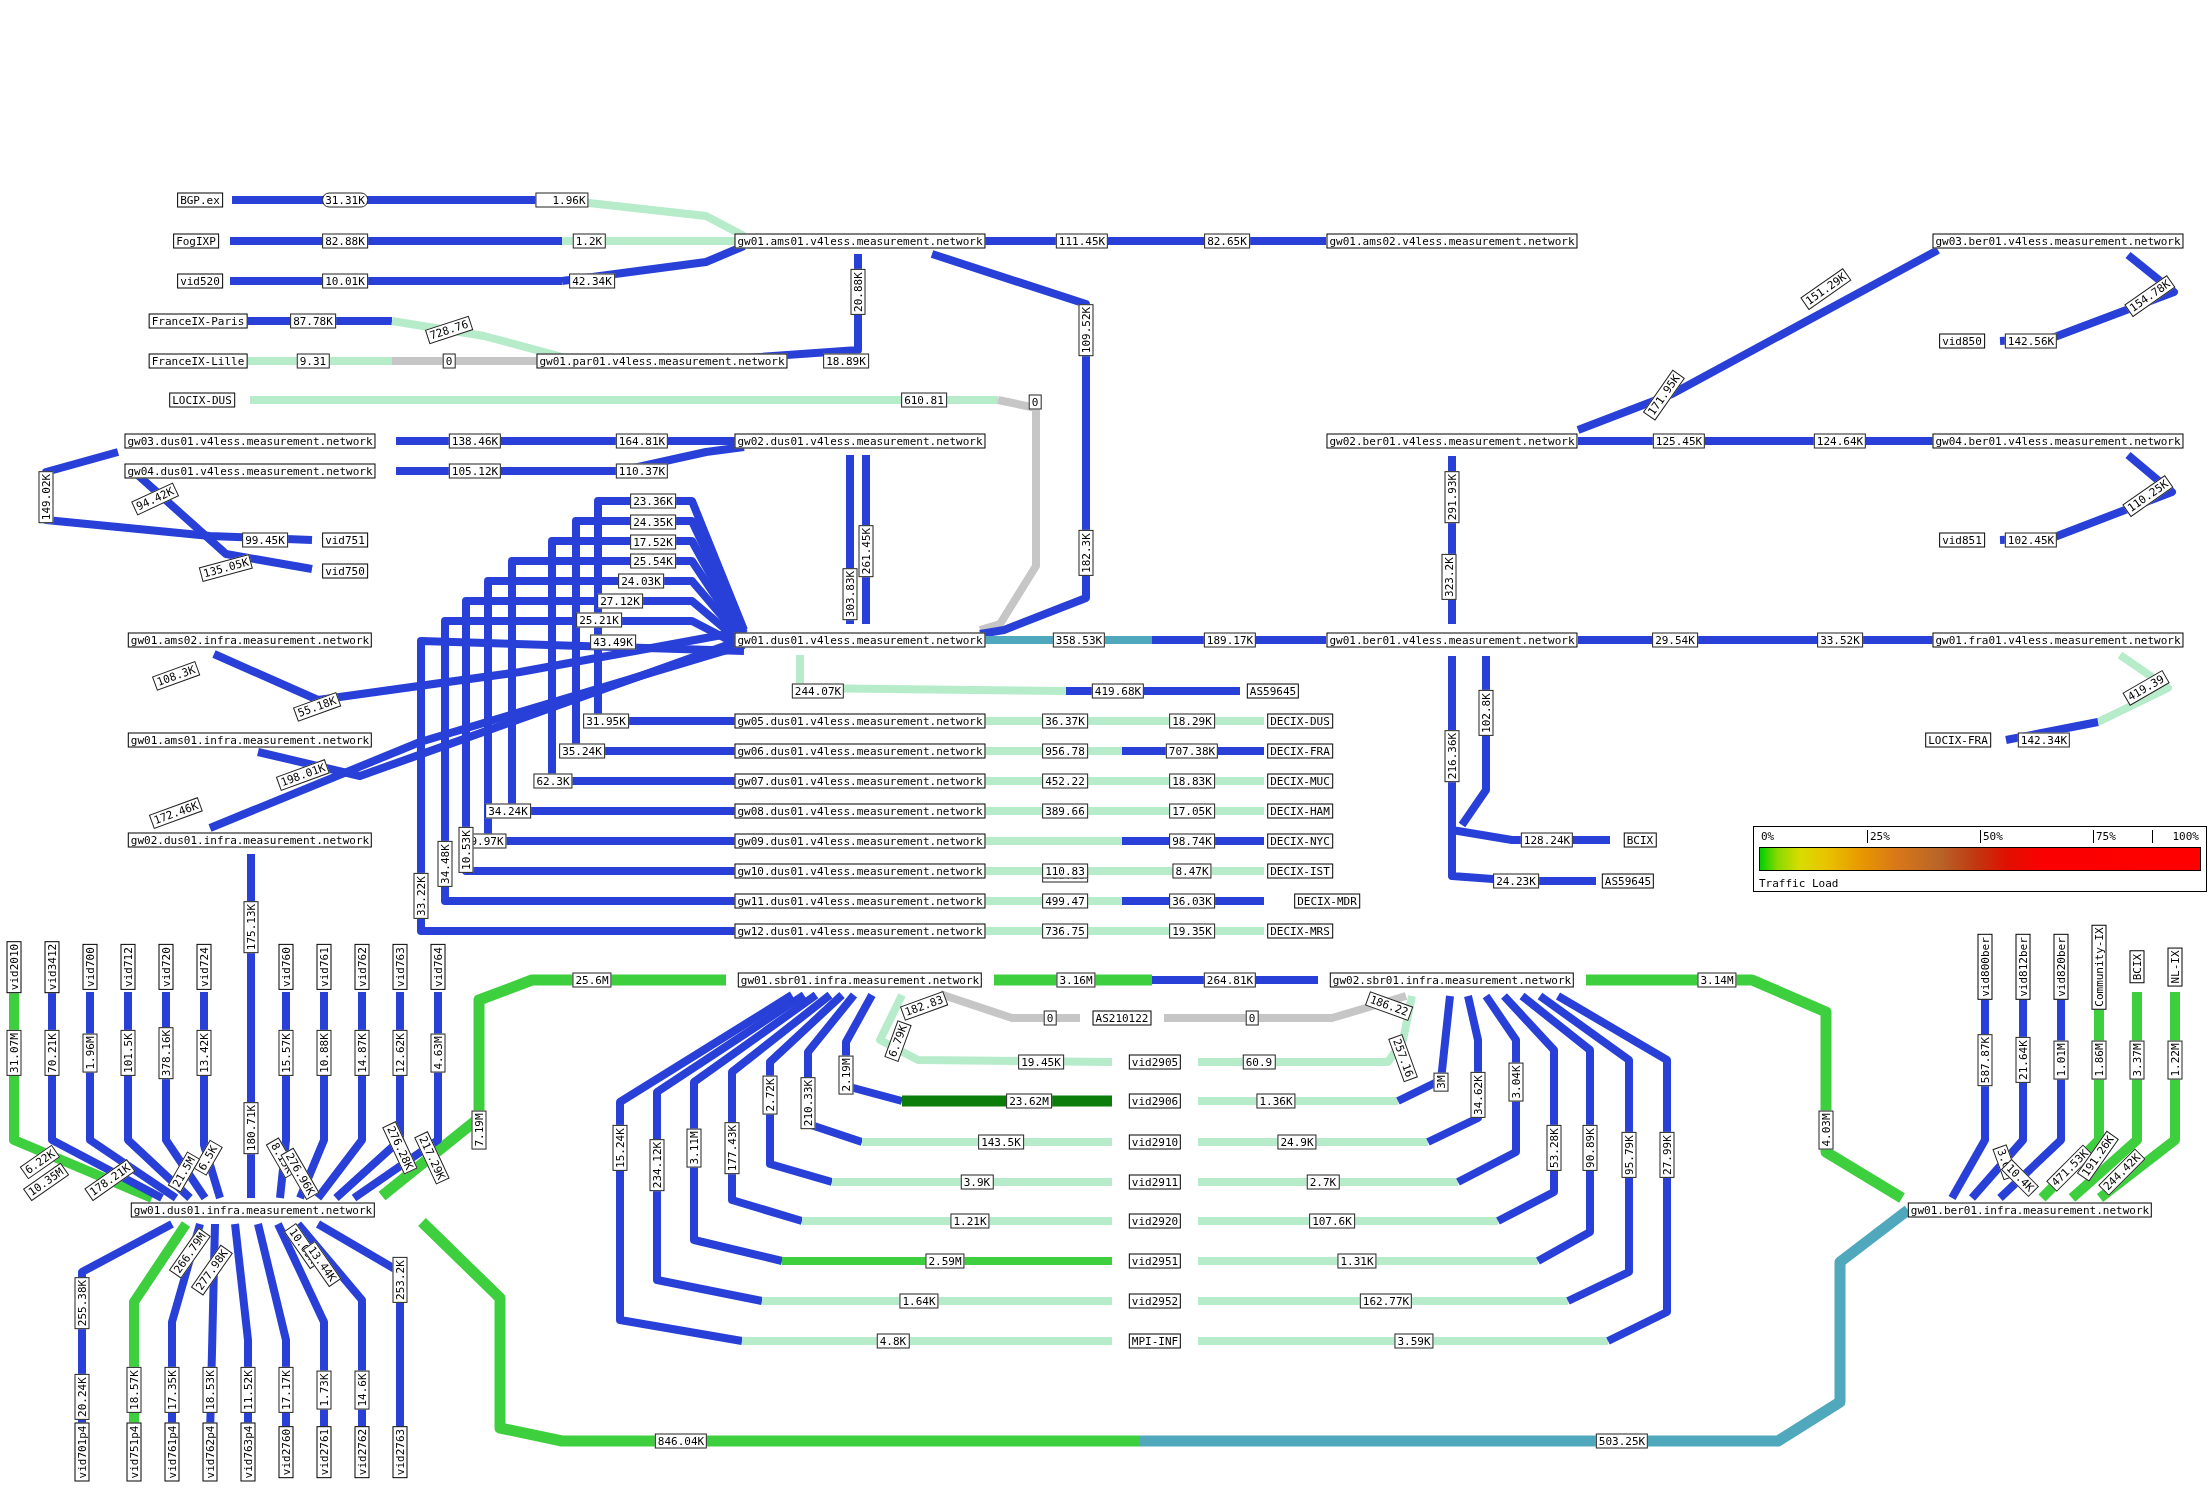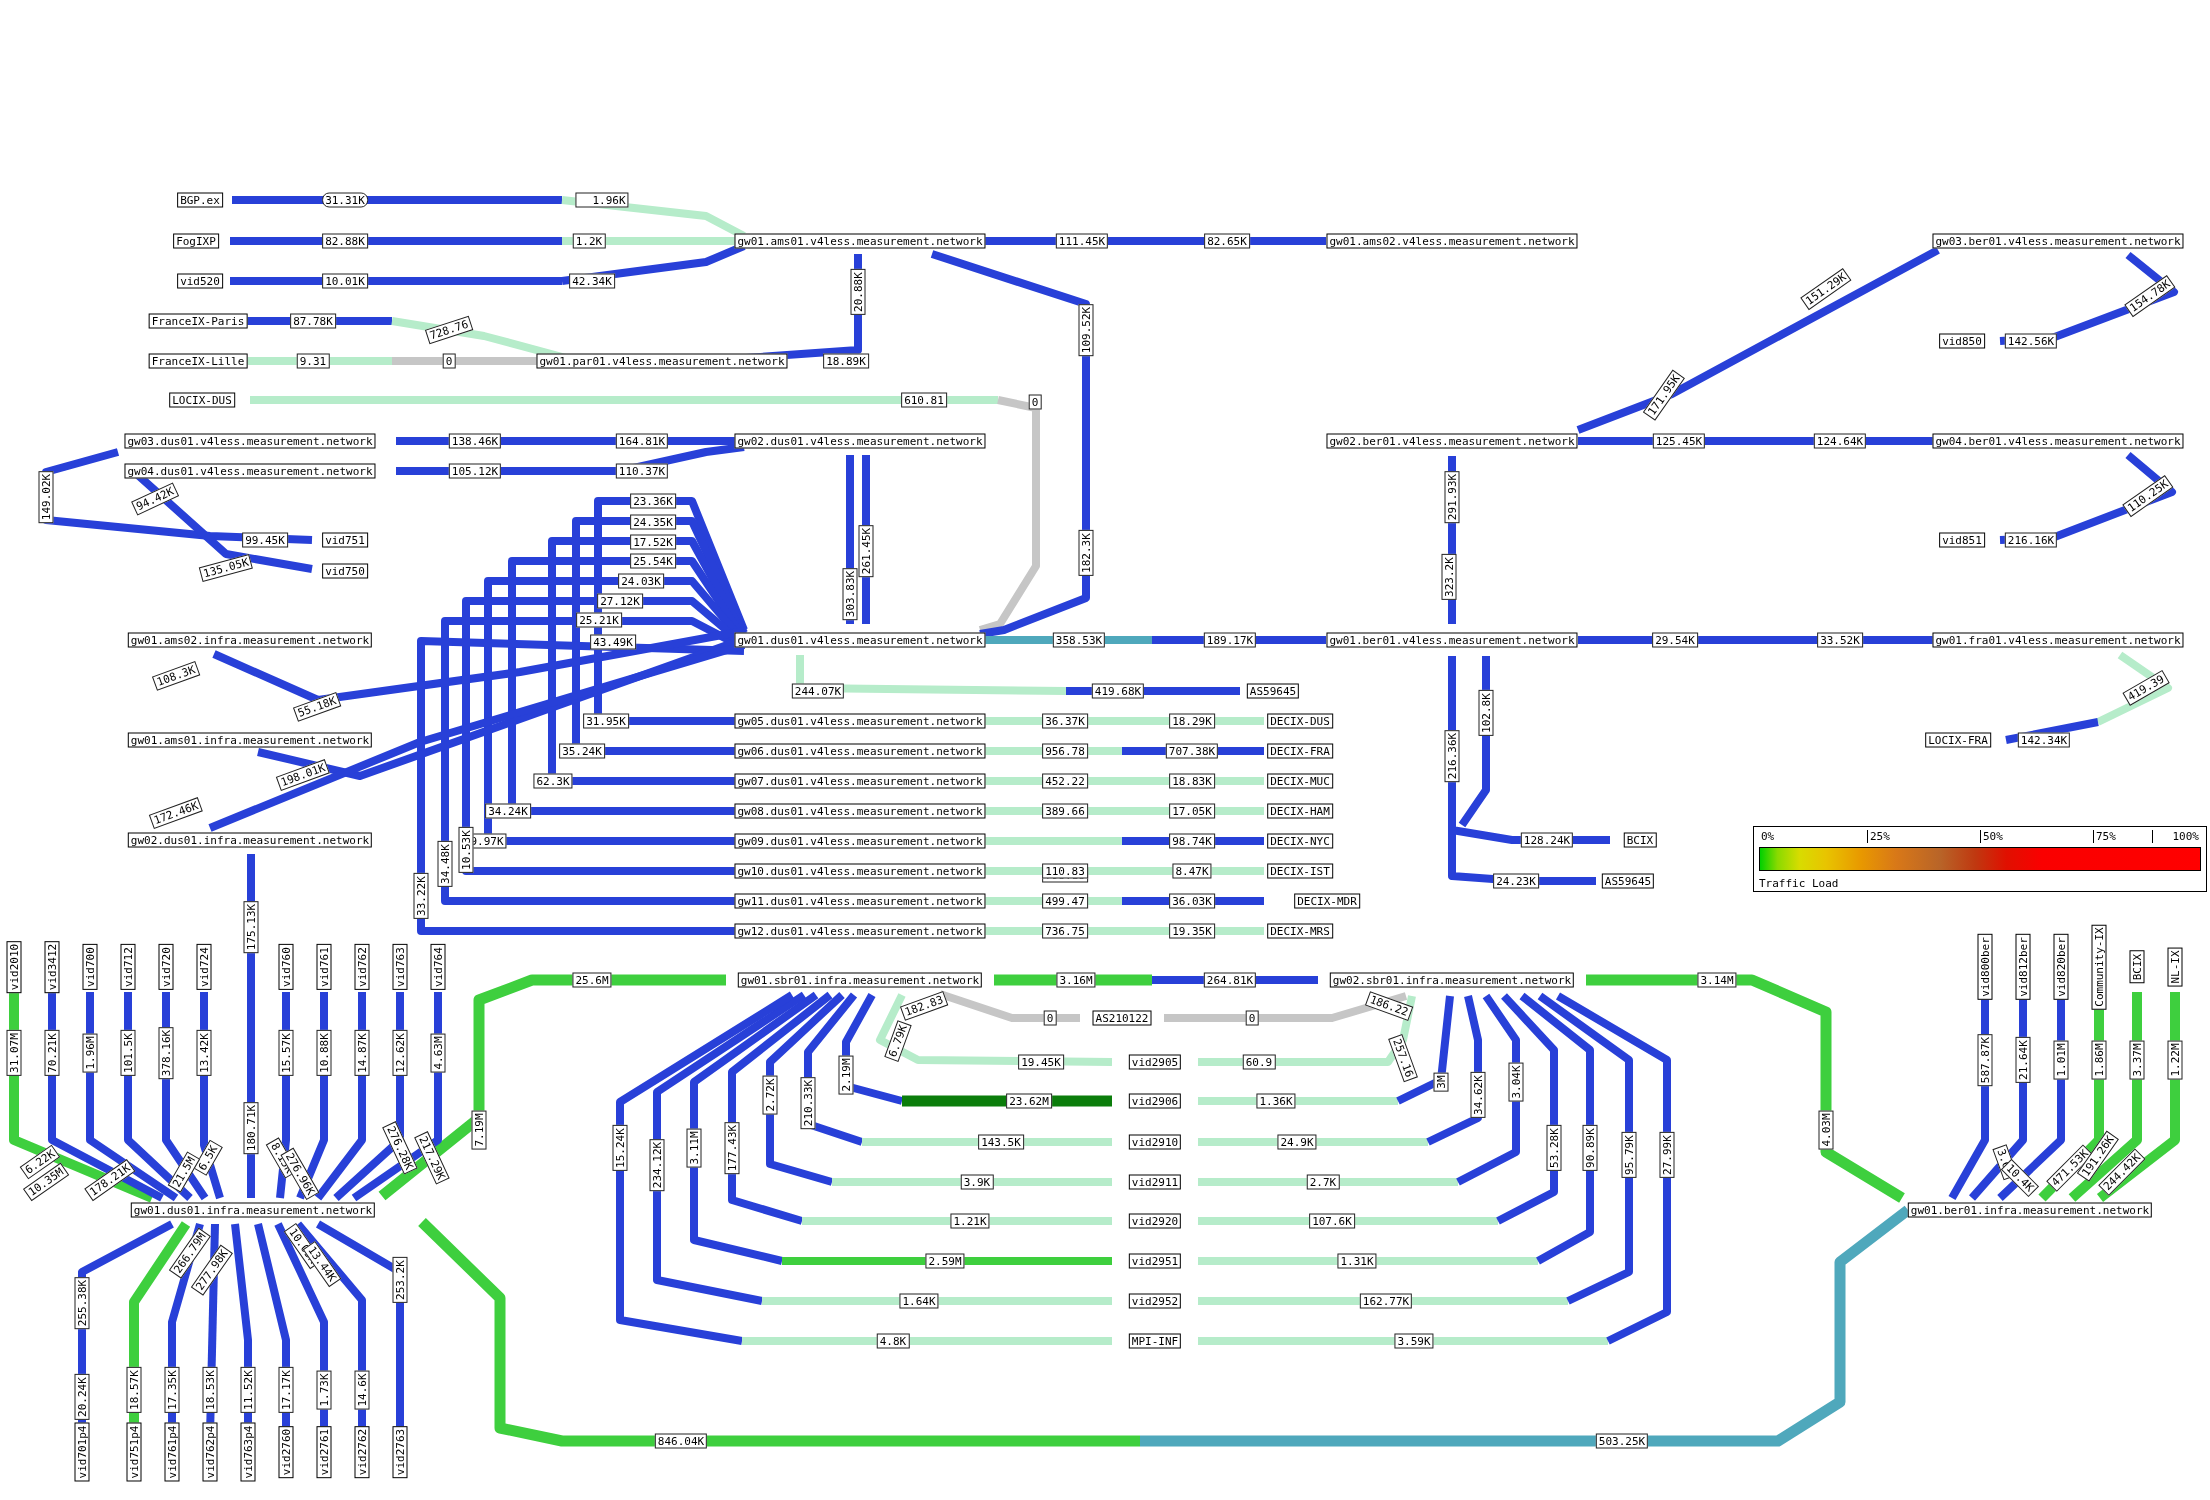--- a/index.html
+++ b/index.html
@@ -243,21 +243,21 @@
     <div class="node" style="left: 324px; top: 1452px; transform: translate(-50%, -50%) rotate(-90deg);">vid2761</div>
     <div class="node" style="left: 362px; top: 1452px; transform: translate(-50%, -50%) rotate(-90deg);">vid2762</div>
     <div class="node" style="left: 400px; top: 1452px; transform: translate(-50%, -50%) rotate(-90deg);">vid2763</div>
     <div class="node" style="left: 1985px; top: 967px; transform: translate(-50%, -50%) rotate(-90deg);">vid800ber</div>
     <div class="node" style="left: 2023px; top: 967px; transform: translate(-50%, -50%) rotate(-90deg);">vid812ber</div>
     <div class="node" style="left: 2061px; top: 967px; transform: translate(-50%, -50%) rotate(-90deg);">vid820ber</div>
     <div class="node" style="left: 2099px; top: 967px; transform: translate(-50%, -50%) rotate(-90deg);">Community-IX</div>
     <div class="node" style="left: 2137px; top: 967px; transform: translate(-50%, -50%) rotate(-90deg);">BCIX</div>
     <div class="node" style="left: 2175px; top: 967px; transform: translate(-50%, -50%) rotate(-90deg);">NL-IX</div>
     <div class="elabel" style="left: 345px; top: 200px; border-radius: 7px;">31.31K</div>
-    <div class="elabel" style="left: 602px; top: 200px; padding-left: 16px;">1.96K</div>
+    <div class="elabel" style="left: 562px; top: 200px; padding-left: 16px;">1.96K</div>
     <div class="elabel" style="left: 345px; top: 241px;">82.88K</div>
     <div class="elabel" style="left: 589px; top: 241px;">1.2K</div>
     <div class="elabel" style="left: 345px; top: 281px;">10.01K</div>
     <div class="elabel" style="left: 592px; top: 281px;">42.34K</div>
     <div class="elabel" style="left: 313px; top: 321px;">87.78K</div>
     <div class="elabel" style="left: 449px; top: 330px; transform: translate(-50%, -50%) rotate(-18deg);">728.76</div>
     <div class="elabel" style="left: 313px; top: 361px;">9.31</div>
     <div class="elabel" style="left: 449px; top: 361px;">0</div>
     <div class="elabel" style="left: 924px; top: 400px;">610.81</div>
     <div class="elabel" style="left: 1035px; top: 402px;">0</div>
@@ -317,21 +317,21 @@
     <div class="elabel" style="left: 317px; top: 707px; transform: translate(-50%, -50%) rotate(-20deg);">55.18K</div>
     <div class="elabel" style="left: 303px; top: 775px; transform: translate(-50%, -50%) rotate(-20deg);">198.01K</div>
     <div class="elabel" style="left: 176px; top: 813px; transform: translate(-50%, -50%) rotate(-20deg);">172.46K</div>
     <div class="elabel" style="left: 1826px; top: 289px; transform: translate(-50%, -50%) rotate(-35deg);">151.29K</div>
     <div class="elabel" style="left: 2150px; top: 296px; transform: translate(-50%, -50%) rotate(-35deg);">154.78K</div>
     <div class="elabel" style="left: 2031px; top: 341px;">142.56K</div>
     <div class="elabel" style="left: 1664px; top: 395px; transform: translate(-50%, -50%) rotate(-55deg);">171.95K</div>
     <div class="elabel" style="left: 1679px; top: 441px;">125.45K</div>
     <div class="elabel" style="left: 1840px; top: 441px;">124.64K</div>
     <div class="elabel" style="left: 2148px; top: 496px; transform: translate(-50%, -50%) rotate(-35deg);">110.25K</div>
-    <div class="elabel" style="left: 2031px; top: 540px;">216.16K</div>
+    <div class="elabel" style="left: 2031px; top: 540px;">102.45K</div>
     <div class="elabel" style="left: 1452px; top: 497px; transform: translate(-50%, -50%) rotate(-90deg);">291.93K</div>
     <div class="elabel" style="left: 1449px; top: 577px; transform: translate(-50%, -50%) rotate(-90deg);">323.2K</div>
     <div class="elabel" style="left: 1675px; top: 640px;">29.54K</div>
     <div class="elabel" style="left: 1840px; top: 640px;">33.52K</div>
     <div class="elabel" style="left: 2146px; top: 688px; transform: translate(-50%, -50%) rotate(-30deg);">419.39</div>
     <div class="elabel" style="left: 2044px; top: 740px;">142.34K</div>
     <div class="elabel" style="left: 1486px; top: 713px; transform: translate(-50%, -50%) rotate(-90deg);">102.8K</div>
     <div class="elabel" style="left: 1452px; top: 756px; transform: translate(-50%, -50%) rotate(-90deg);">216.36K</div>
     <div class="elabel" style="left: 1547px; top: 840px;">128.24K</div>
     <div class="elabel" style="left: 1516px; top: 881px;">24.23K</div>

